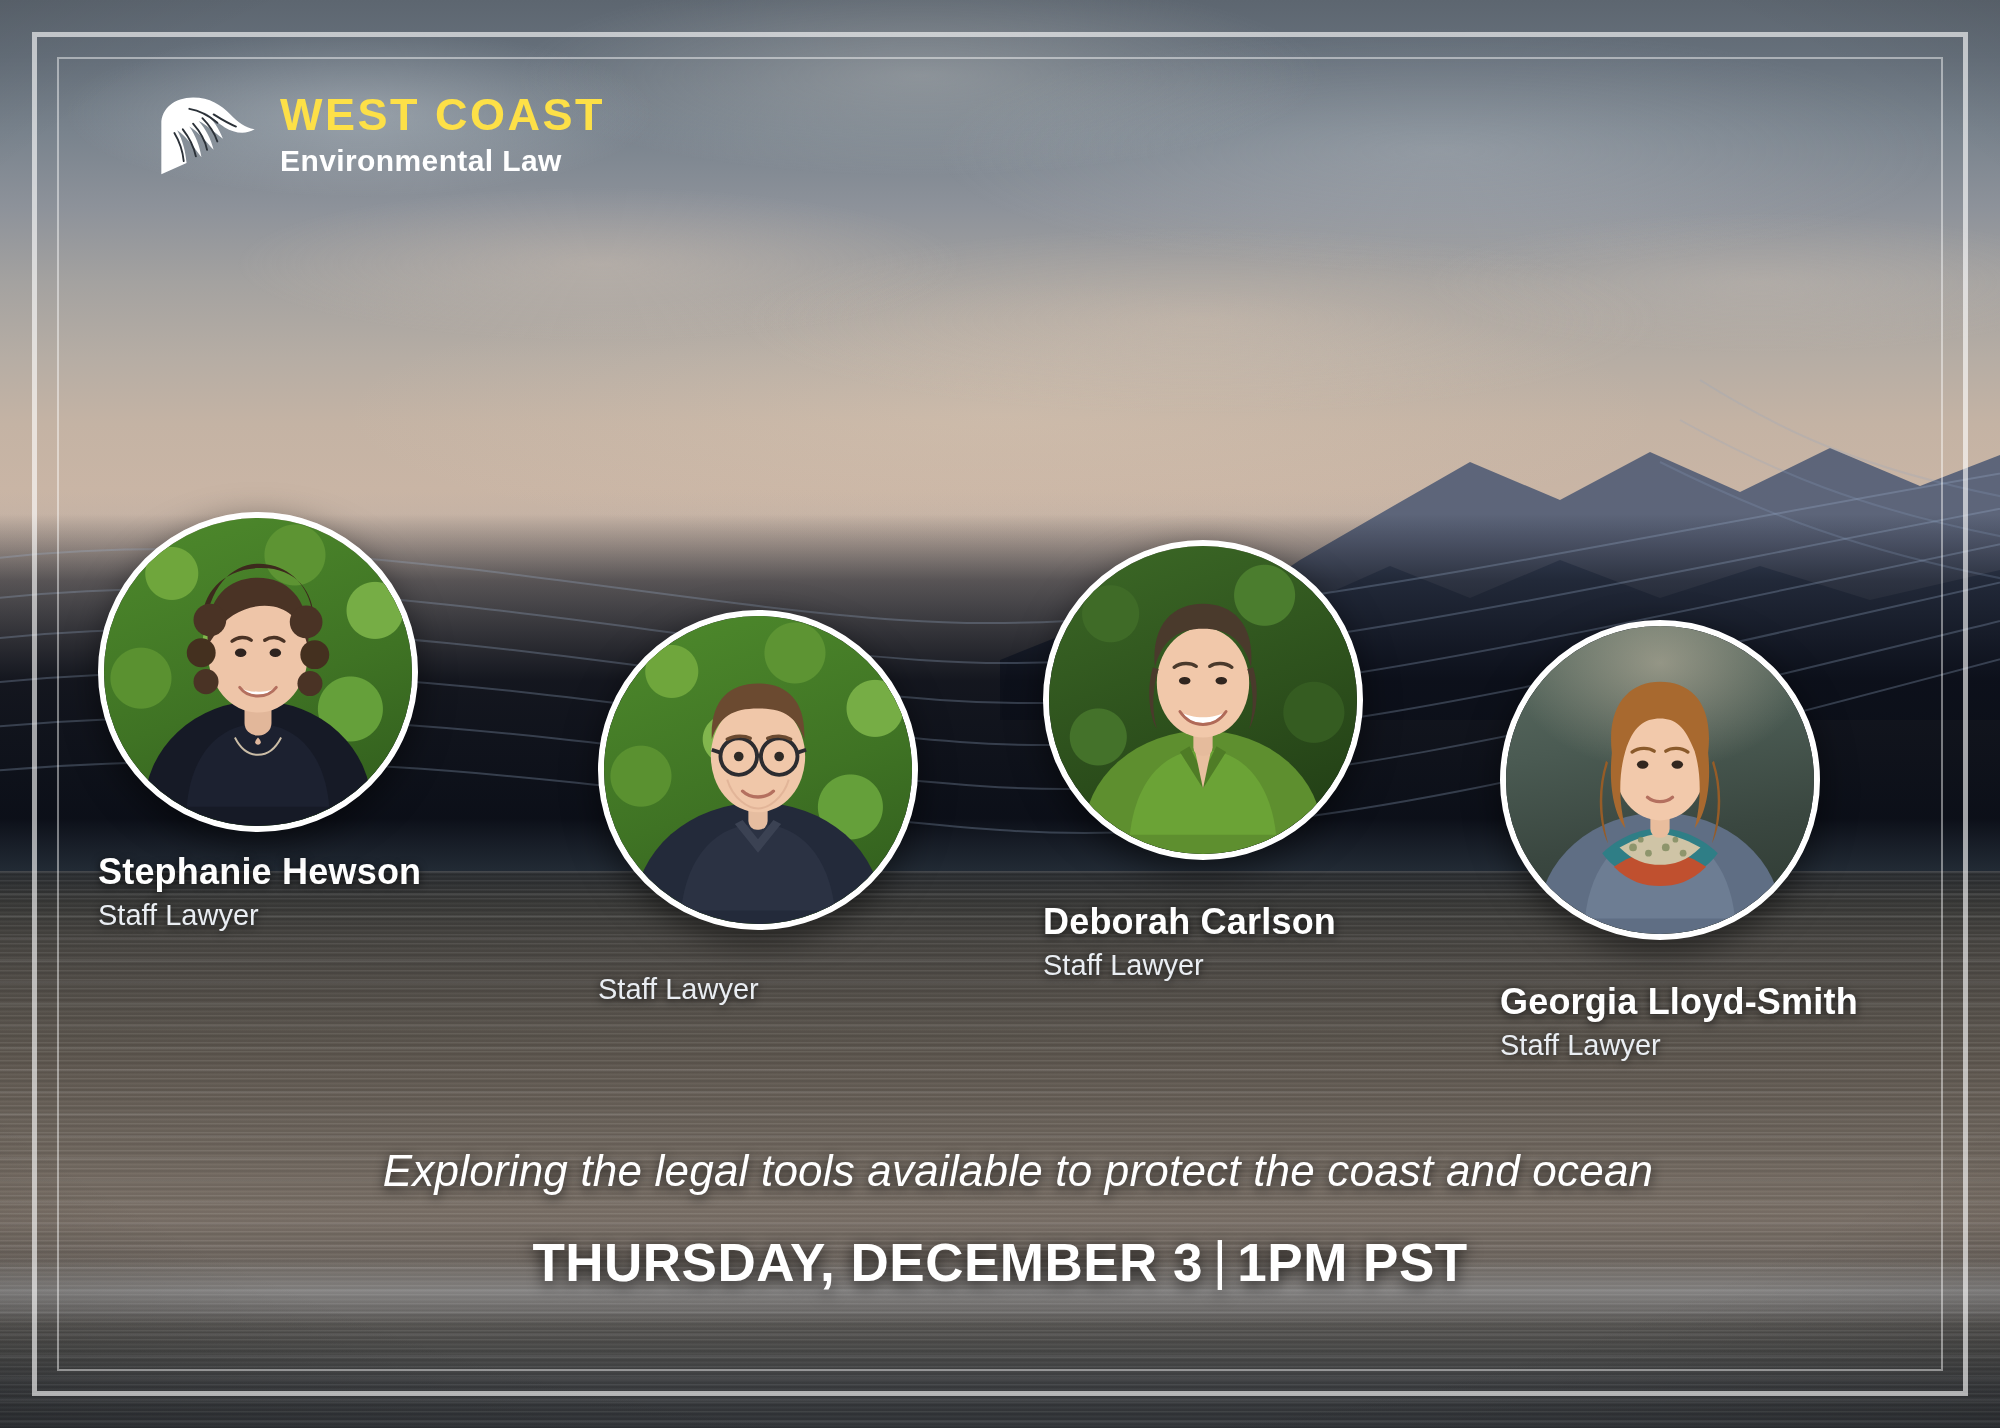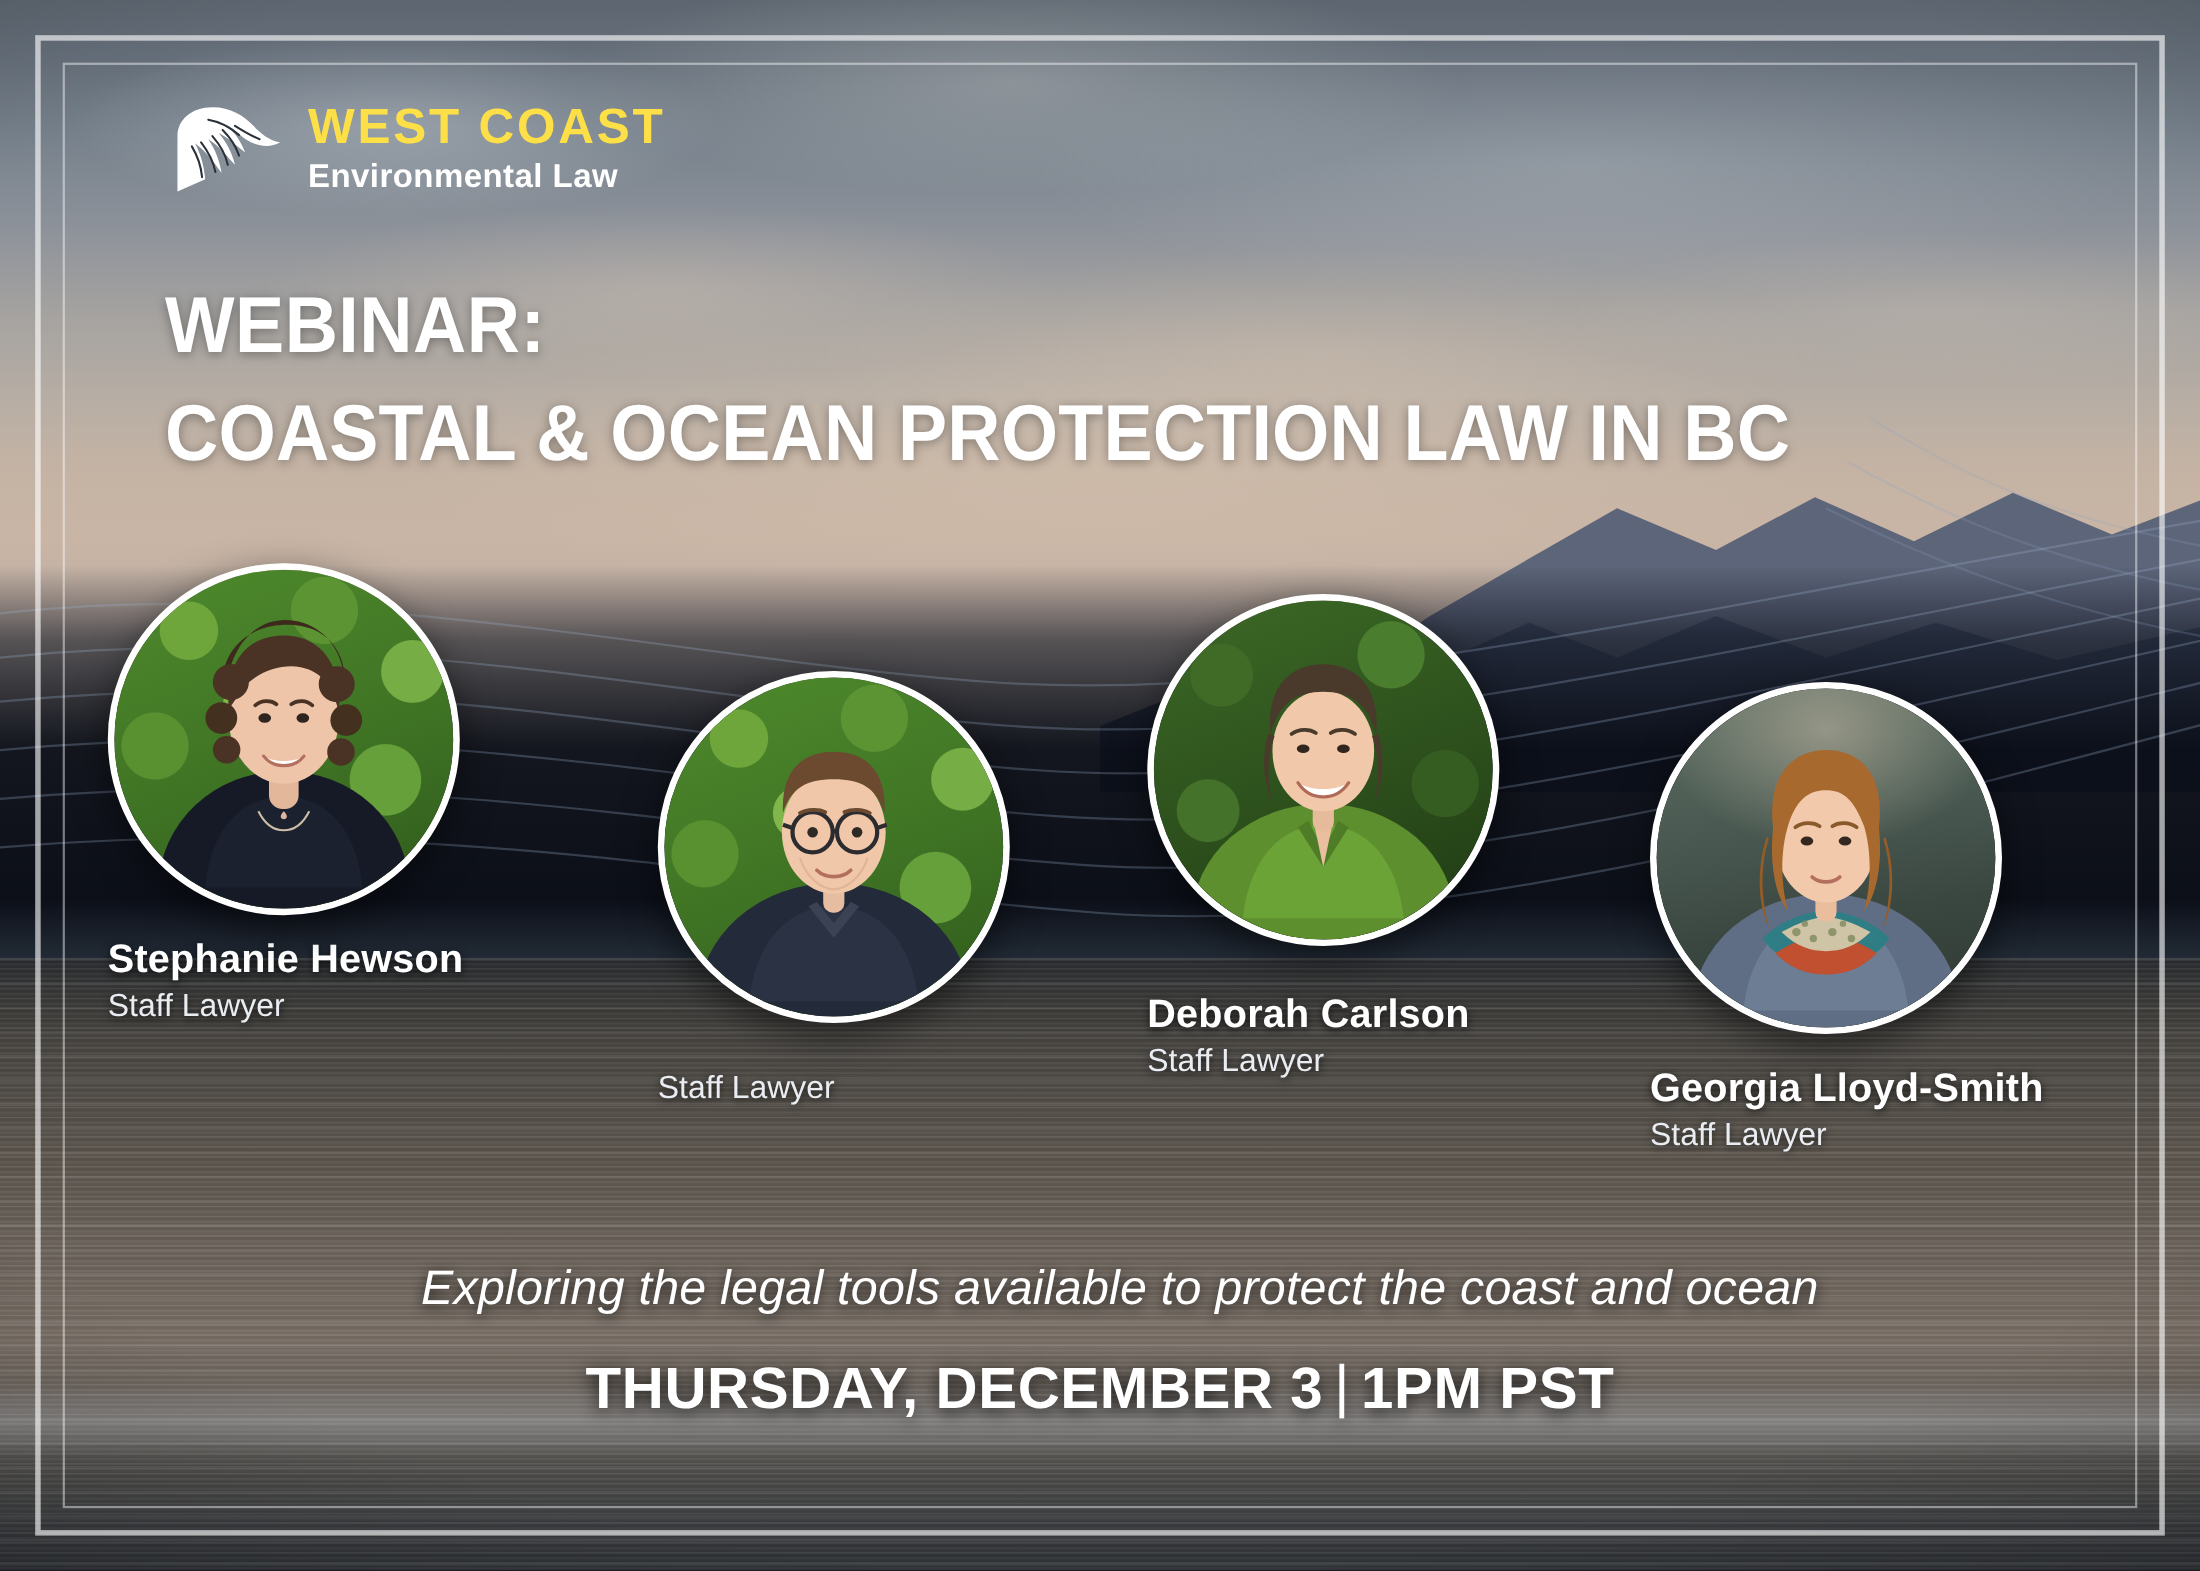--- a/index.html
+++ b/index.html
@@ -325,24 +325,20 @@
             <path d="M40 18 C52 20 62 26 70 33"></path>
           </g>
         </svg>
       </div>
       <div class="logo-text">
         <span class="logo-top">WEST COAST</span>
         <span class="logo-sub">Environmental Law</span>
       </div>
     </div>
 
-    <div class="headline">
-      <span class="l1">WEBINAR:</span>
-      <span class="l2">COASTAL &amp; OCEAN PROTECTION LAW IN BC</span>
-    </div>
 
     <div class="speakers">
 
       <div class="speaker" style="left:98px;top:512px;">
         <div class="portrait" style="width:320px;height:320px;">
           <div class="ivy"></div>
           <div class="person">
             <svg viewBox="0 0 320 320" preserveAspectRatio="xMidYMid slice">
               <ellipse cx="160" cy="300" rx="118" ry="110" fill="#161a26"></ellipse>
               <path d="M86 300 C90 246 120 214 160 214 C200 214 230 246 234 300 Z" fill="#1c2130"></path>
@@ -458,21 +454,21 @@
               <path d="M104 140 C94 170 96 206 106 226 C98 196 98 166 106 142 Z" fill="#965c27"></path>
               <path d="M216 140 C226 170 224 206 214 226 C222 196 222 166 214 142 Z" fill="#965c27"></path>
               <ellipse cx="142" cy="144" rx="6" ry="4.2" fill="#33271f"></ellipse>
               <ellipse cx="178" cy="144" rx="6" ry="4.2" fill="#33271f"></ellipse>
               <path d="M131 131 C138 126 148 126 154 130" stroke="#8a5a2b" stroke-width="3.5" fill="none" stroke-linecap="round"></path>
               <path d="M166 130 C172 126 182 126 189 131" stroke="#8a5a2b" stroke-width="3.5" fill="none" stroke-linecap="round"></path>
               <path d="M147 178 C154 184 166 184 173 178" stroke="#b4705f" stroke-width="3.5" fill="none" stroke-linecap="round"></path>
             </svg>
           </div>
         </div>
-        <div style="margin-top:29px;">
+        <div style="margin-top:42px;">
           <div class="sp-name">Georgia Lloyd-Smith</div>
           <div class="sp-role">Staff Lawyer</div>
         </div>
       </div>
 
     </div>
 
     <div class="tagline">Exploring the legal tools available to protect the coast and ocean</div>
 
     <div class="datetime">

